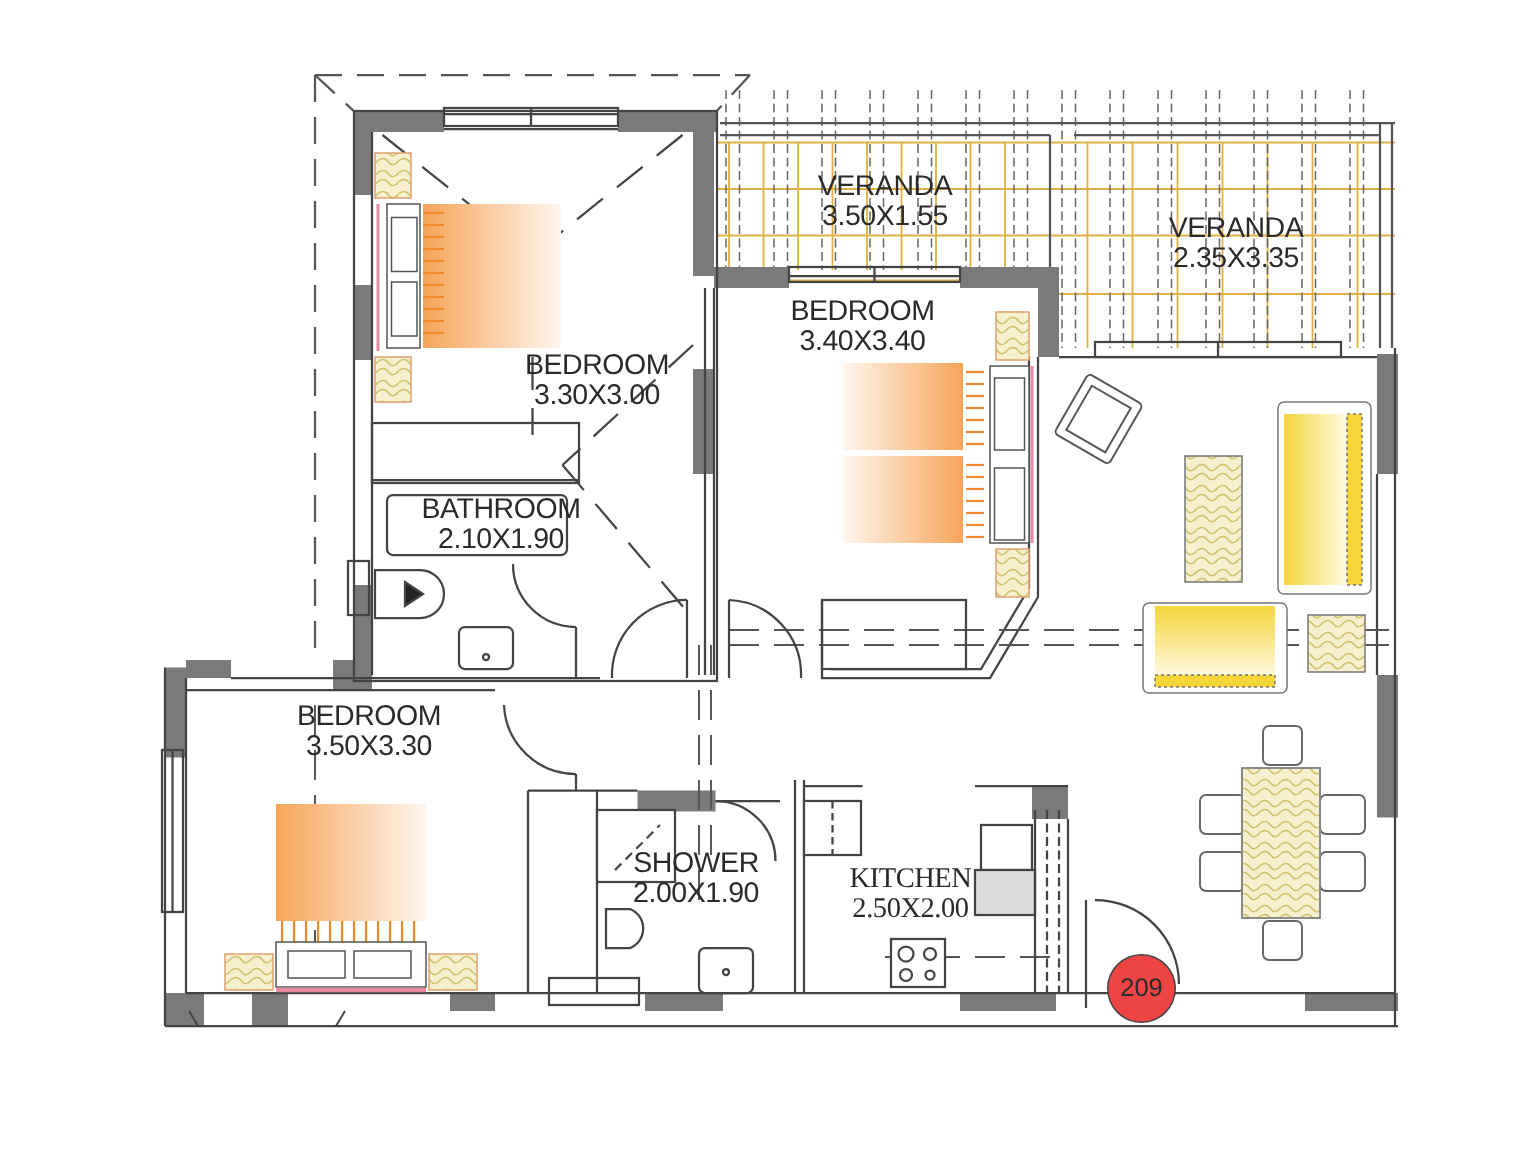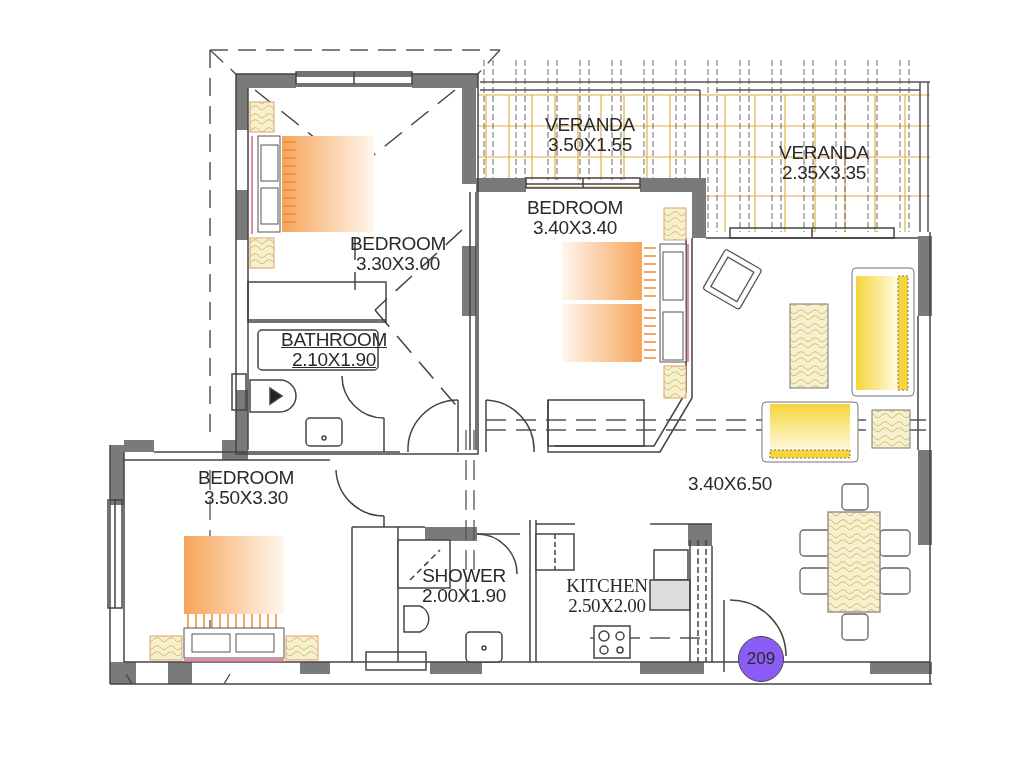--- a/index.html
+++ b/index.html
@@ -1,20 +1,20 @@
 <!DOCTYPE html>
 <html><head>
 <meta charset="utf-8">
 <style>
   html, body { margin: 0; padding: 0; background: #ffffff; }
   body { width: 1024px; height: 768px; overflow: hidden; position: relative; font-family: "Liberation Sans", sans-serif; }
   #plan { position: absolute; left: 0; top: 0; width: 1024px; height: 768px; }
   .lbl { position: absolute; text-align: center; color: #2a2a2a; font-family: "Liberation Sans", sans-serif; font-size: 19px; line-height: 20px; letter-spacing: -0.3px; white-space: nowrap; transform: translateX(-50%); }
   .lbl span { display: block; margin-left: 28px; }
-  .unit-badge { position: absolute; left: 738px; top: 636px; width: 44px; height: 44px; border: 1.5px solid #444; border-radius: 50%; background: #8b5cf6; display: flex; align-items: center; justify-content: center; font-size: 17px; color: #2a2a2a; font-family: "Liberation Sans", sans-serif; }
+  .unit-badge { position: absolute; left: 738px; top: 636px; width: 44px; height: 44px; border: 1.5px solid #444; border-radius: 50%; background: #ef4444; display: flex; align-items: center; justify-content: center; font-size: 17px; color: #2a2a2a; font-family: "Liberation Sans", sans-serif; }
 </style>
 </head>
 <body>
 
 <svg id="plan" viewBox="0 0 1024 768" xmlns="http://www.w3.org/2000/svg">
   <defs>
     <linearGradient id="bedV" x1="0" y1="0" x2="0" y2="1">
       <stop offset="0" stop-color="#f6a55a"></stop>
       <stop offset="1" stop-color="#fff4ea"></stop>
     </linearGradient>
@@ -329,42 +329,41 @@
   <g stroke="#444" stroke-width="1.3">
     <line x1="126" y1="674" x2="132" y2="684"></line>
     <line x1="230" y1="674" x2="224" y2="684"></line>
   </g>
 </svg>
 
 <div class="lbl" style="left:384px; top:234px;">
   <span>BEDROOM</span>
   <span>3.30X3.00</span>
 </div>
-<div class="lbl" style="left:320px; top:330px;text-decoration:underline;">
+<div class="lbl" style="left:320px; top:330px;">
   <span>BATHROOM</span>
   <span>2.10X1.90</span>
 </div>
 <div class="lbl" style="left:576px; top:115px;">
   <span>VERANDA</span>
   <span>3.50X1.55</span>
 </div>
 <div class="lbl" style="left:810px; top:143px;">
   <span>VERANDA</span>
   <span>2.35X3.35</span>
 </div>
 <div class="lbl" style="left:561px; top:198px;">
   <span>BEDROOM</span>
   <span>3.40X3.40</span>
 </div>
 <div class="lbl" style="left:232px; top:468px;">
   <span>BEDROOM</span>
   <span>3.50X3.30</span>
 </div>
 <div class="lbl" style="left:716px; top:474px;">
-  <span>3.40X6.50</span>
 </div>
 <div class="lbl" style="left:450px; top:566px;">
   <span>SHOWER</span>
   <span>2.00X1.90</span>
 </div>
 <div class="lbl" style="left:593px; top:576px;font-family:Liberation Serif, serif;">
   <span>KITCHEN</span>
   <span>2.50X2.00</span>
 </div>
 

